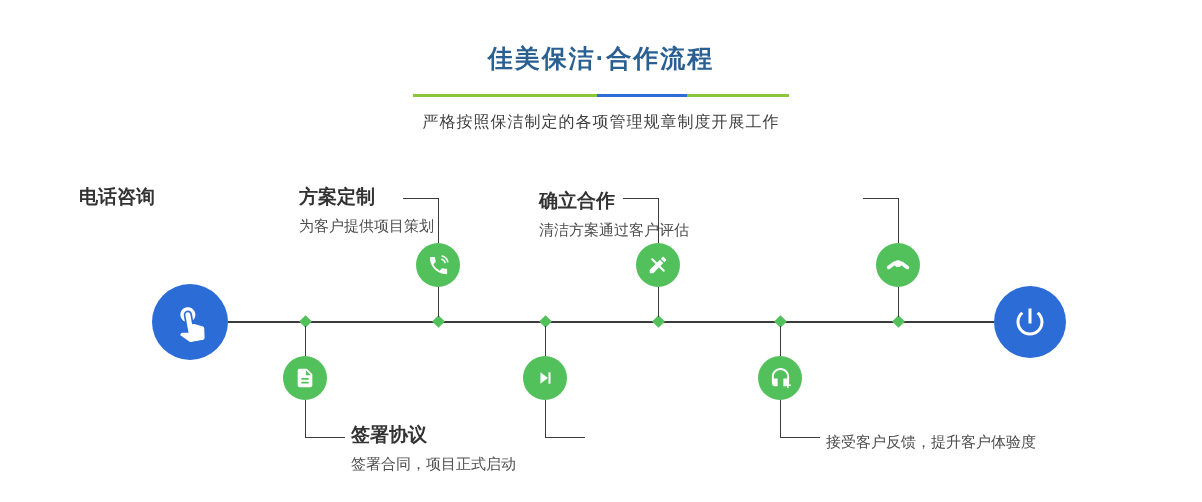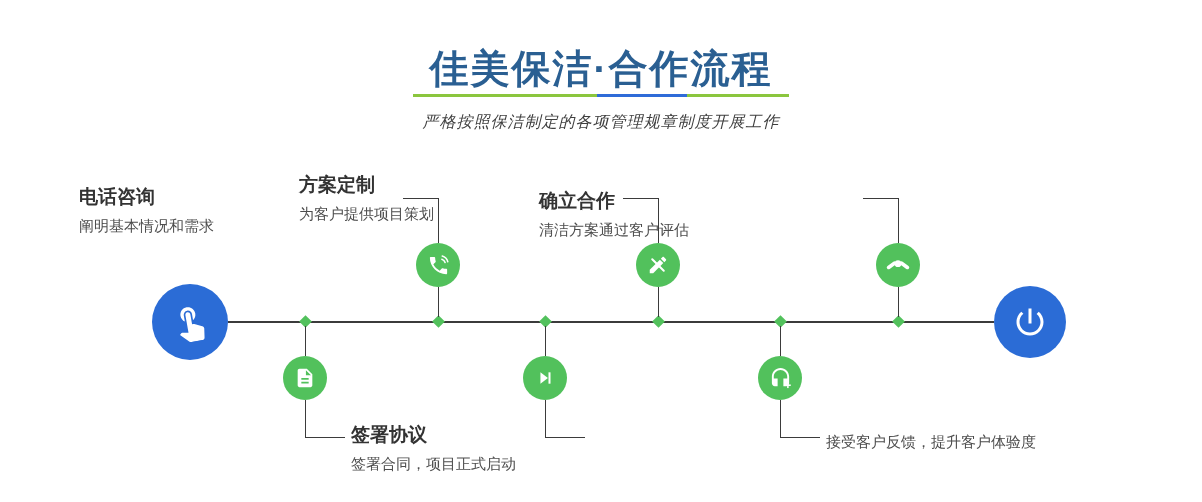--- a/index.html
+++ b/index.html
@@ -1,23 +1,23 @@
 <!DOCTYPE html>
 <html><head>
 <meta charset="utf-8">
 <style>
   html,body{margin:0;padding:0;background:#ffffff;}
   #stage{position:relative;width:1202px;height:502px;background:#ffffff;overflow:hidden;
          font-family:"Liberation Sans","DejaVu Sans",sans-serif;color:#333;}
   .abs{position:absolute;}
-  .page-title{top:42px;left:0;width:1202px;text-align:center;font-size:39px;font-weight:700;
+  .page-title{top:42px;left:0;width:1202px;text-align:center;font-size:25px;font-weight:700;
               color:#2a5f92;letter-spacing:2px;}
   .underline{top:94px;left:413px;width:376px;height:3px;display:flex;}
   .underline .seg{height:100%;}
-  .subtitle{top:112px;left:0;width:1202px;text-align:center;font-size:16px;color:#3f3f3f;letter-spacing:1px;font-style:italic;}
+  .subtitle{top:112px;left:0;width:1202px;text-align:center;font-size:16px;color:#3f3f3f;letter-spacing:1px;}
   .main-line{top:321px;left:228px;width:766px;height:2px;background:#3b3b3b;}
   .vline{width:1px;background:#3b3b3b;}
   .hline{height:1px;background:#3b3b3b;}
   .endpoint{border-radius:50%;background:#2b6cd6;display:flex;align-items:center;justify-content:center;}
   .node{width:44px;height:44px;border-radius:50%;background:#52c15c;display:flex;align-items:center;justify-content:center;}
   .diamond{width:9px;height:9px;background:#52c15c;transform:rotate(45deg);}
   .label-top{text-align:left;width:320px;}
   .label-bottom{text-align:left;width:320px;}
   .step-title{font-size:19px;font-weight:700;color:#333;line-height:22px;}
   .step-desc{font-size:15px;color:#4d4d4d;line-height:20px;margin-top:8px;}
@@ -63,36 +63,35 @@
     <div class="abs vline" style="left:438px;top:287px;height:30px"></div>
     <div class="abs node" style="left:416px;top:243px">
       <svg width="23" height="23" viewBox="0 0 24 24" fill="#ffffff">
         <path d="M6.62 10.79c1.44 2.83 3.76 5.14 6.59 6.59l2.2-2.21c.27-.27.67-.36 1.02-.24 1.12.37 2.33.57 3.57.57.55 0 1 .45 1 1V20c0 .55-.45 1-1 1-9.39 0-17-7.61-17-17 0-.55.45-1 1-1h3.5c.55 0 1 .45 1 1 0 1.25.2 2.45.57 3.57.11.35.03.74-.25 1.02l-2.2 2.2z"></path>
         <path d="M15.5 5.5c1.6.5 2.9 1.8 3.4 3.4" stroke="#ffffff" stroke-width="1.6" fill="none" stroke-linecap="round"></path>
         <path d="M15.9 2.2c2.8.8 5 3 5.8 5.8" stroke="#ffffff" stroke-width="1.6" fill="none" stroke-linecap="round"></path>
       </svg>
     </div>
     <div class="abs label-top" style="right:803px;top:186px">
       <div class="step-title">电话咨询</div>
-      <div class="step-desc">阐明基本情况和需求</div>
     </div>
   </div>
 
   <div>
     <div class="abs hline" style="left:623px;top:198px;width:35px"></div>
     <div class="abs vline" style="left:658px;top:198px;height:45px"></div>
     <div class="abs vline" style="left:658px;top:287px;height:30px"></div>
     <div class="abs node" style="left:636px;top:243px">
       <svg width="22" height="22" viewBox="0 0 24 24" fill="#ffffff">
         <path d="M3 17.25V21h3.75L17.81 9.94l-3.75-3.75L3 17.25z"></path>
         <path d="M20.71 7.04c.39-.39.39-1.02 0-1.41l-2.34-2.34c-.39-.39-1.02-.39-1.41 0l-1.83 1.83 3.75 3.75 1.83-1.83z"></path>
         <rect x="2" y="10.9" width="20" height="2.2" rx="1.1" transform="rotate(45 12 12)"></rect>
       </svg>
     </div>
-    <div class="abs label-top" style="right:583px;top:174px">
+    <div class="abs label-top" style="right:583px;top:186px">
       <div class="step-title">方案定制</div>
       <div class="step-desc">为客户提供项目策划</div>
     </div>
   </div>
 
   <div>
     <div class="abs hline" style="left:863px;top:198px;width:35px"></div>
     <div class="abs vline" style="left:898px;top:198px;height:45px"></div>
     <div class="abs vline" style="left:898px;top:287px;height:30px"></div>
     <div class="abs node" style="left:876px;top:243px">

